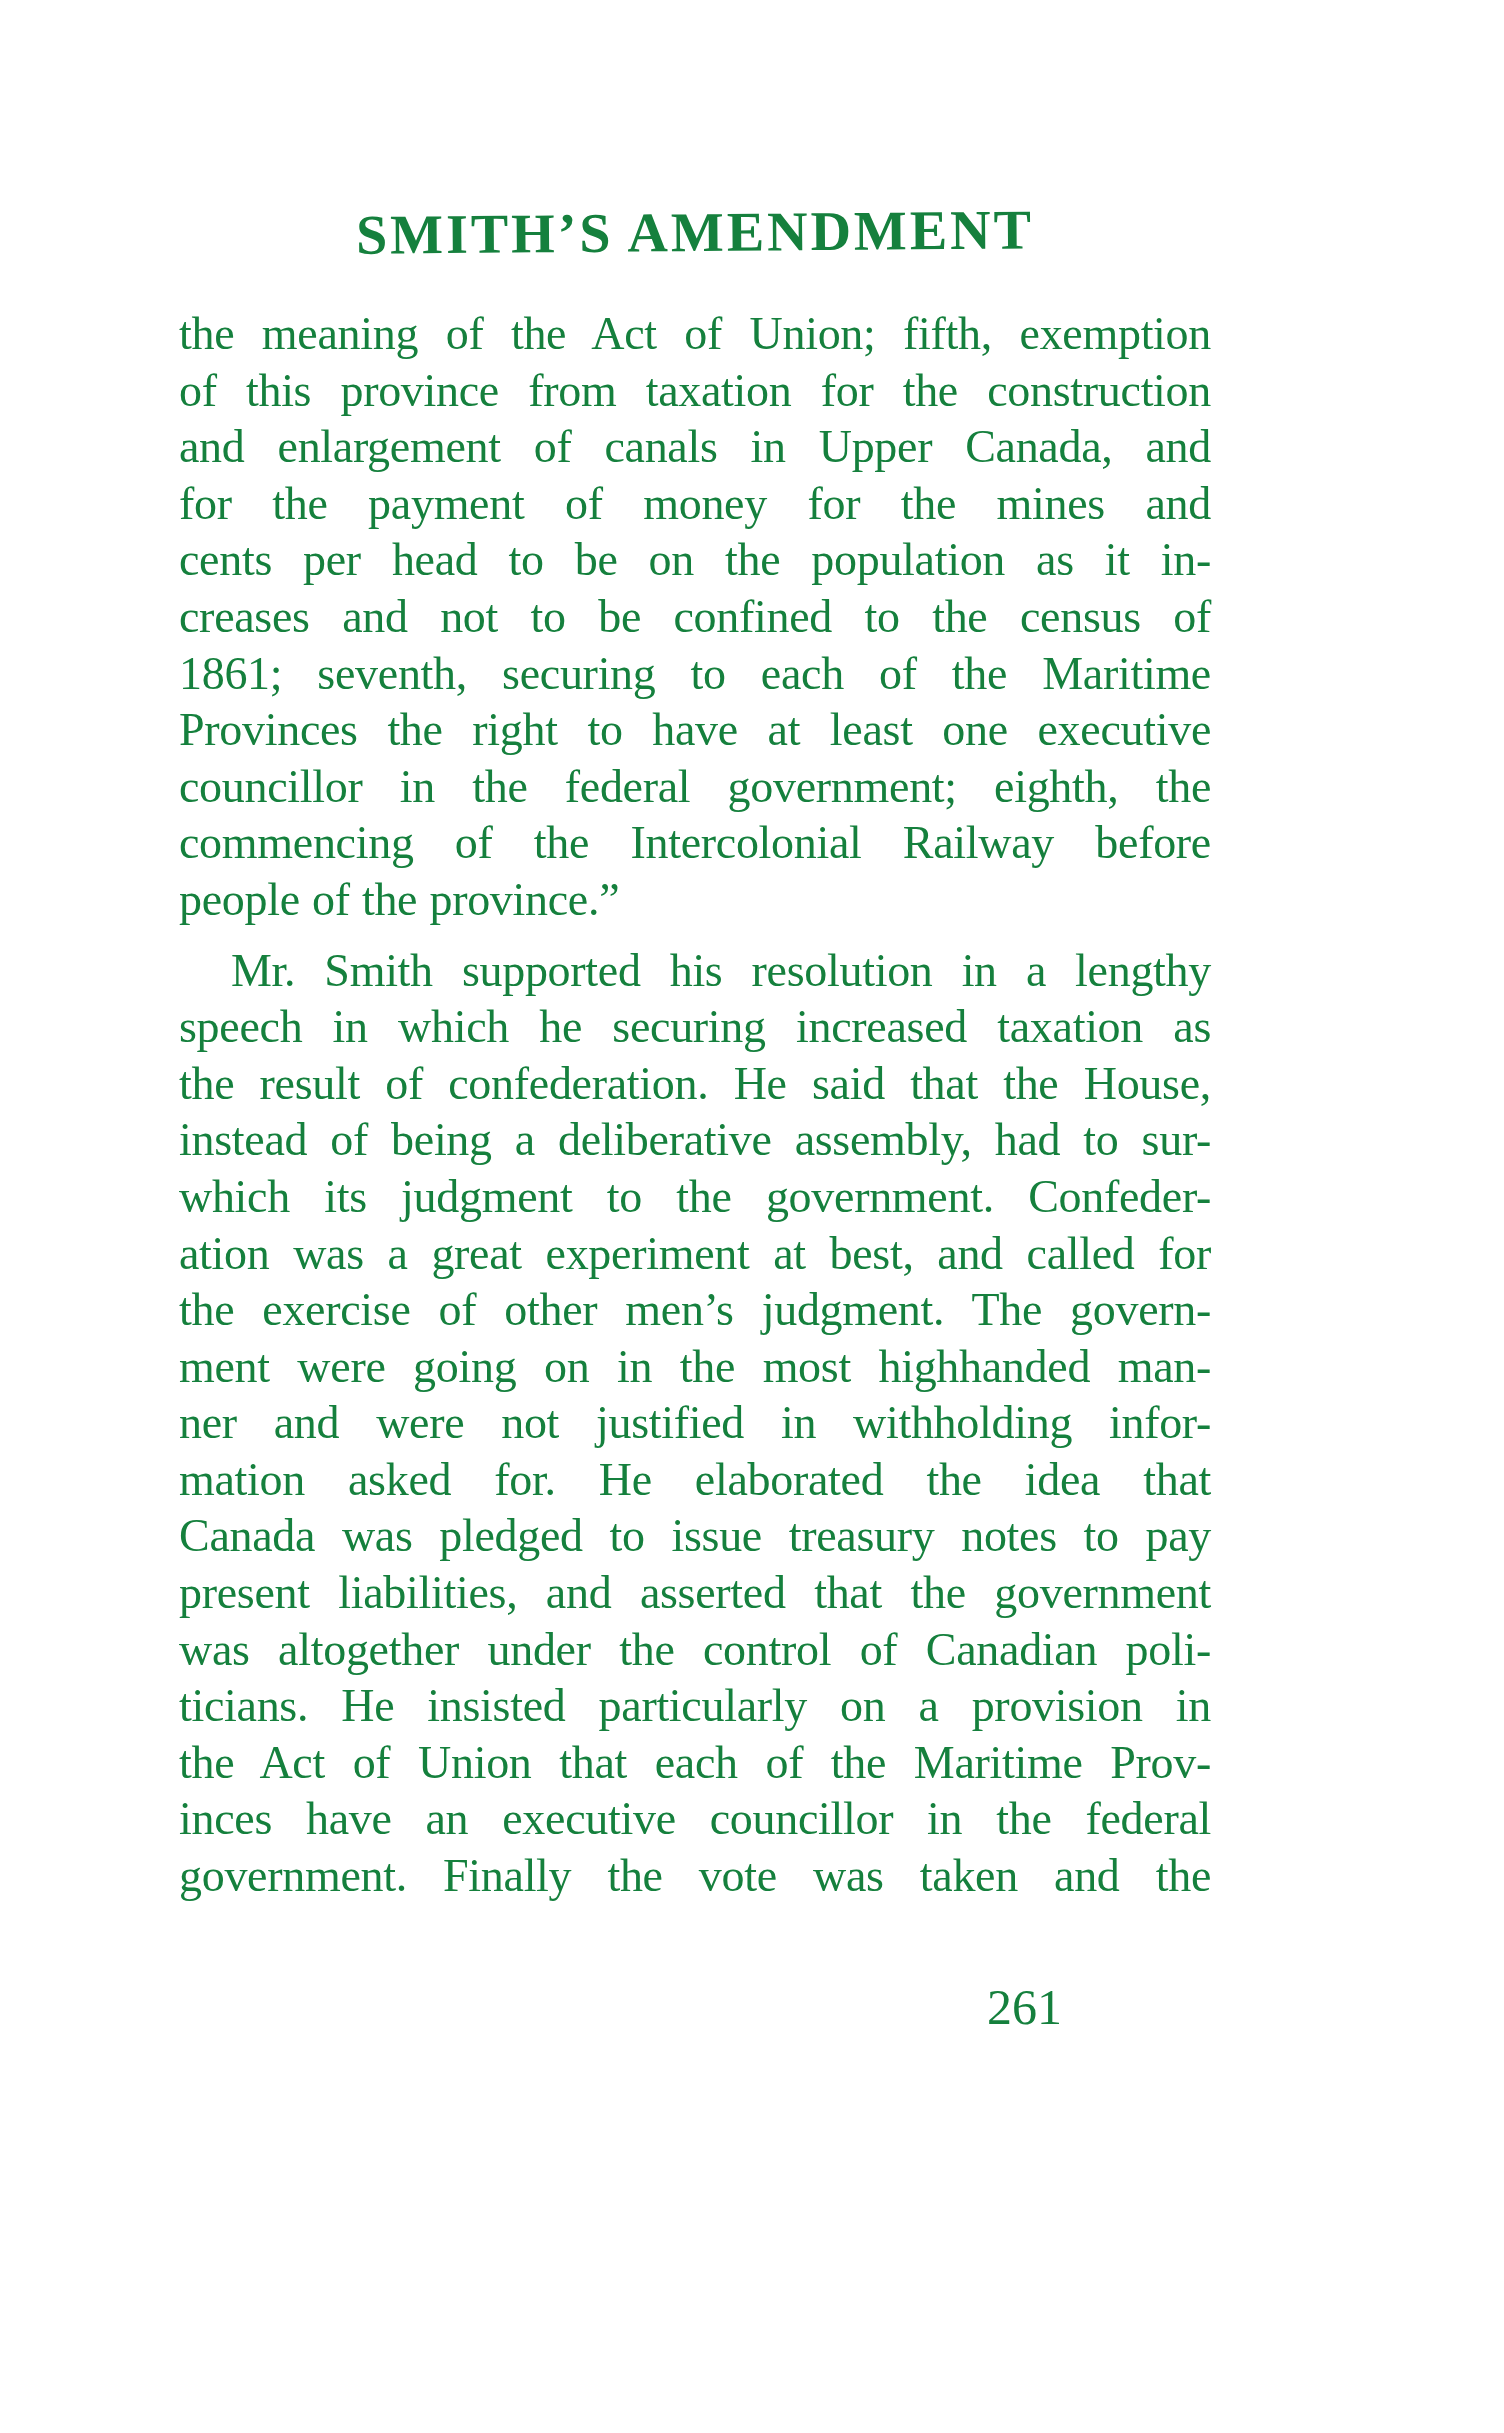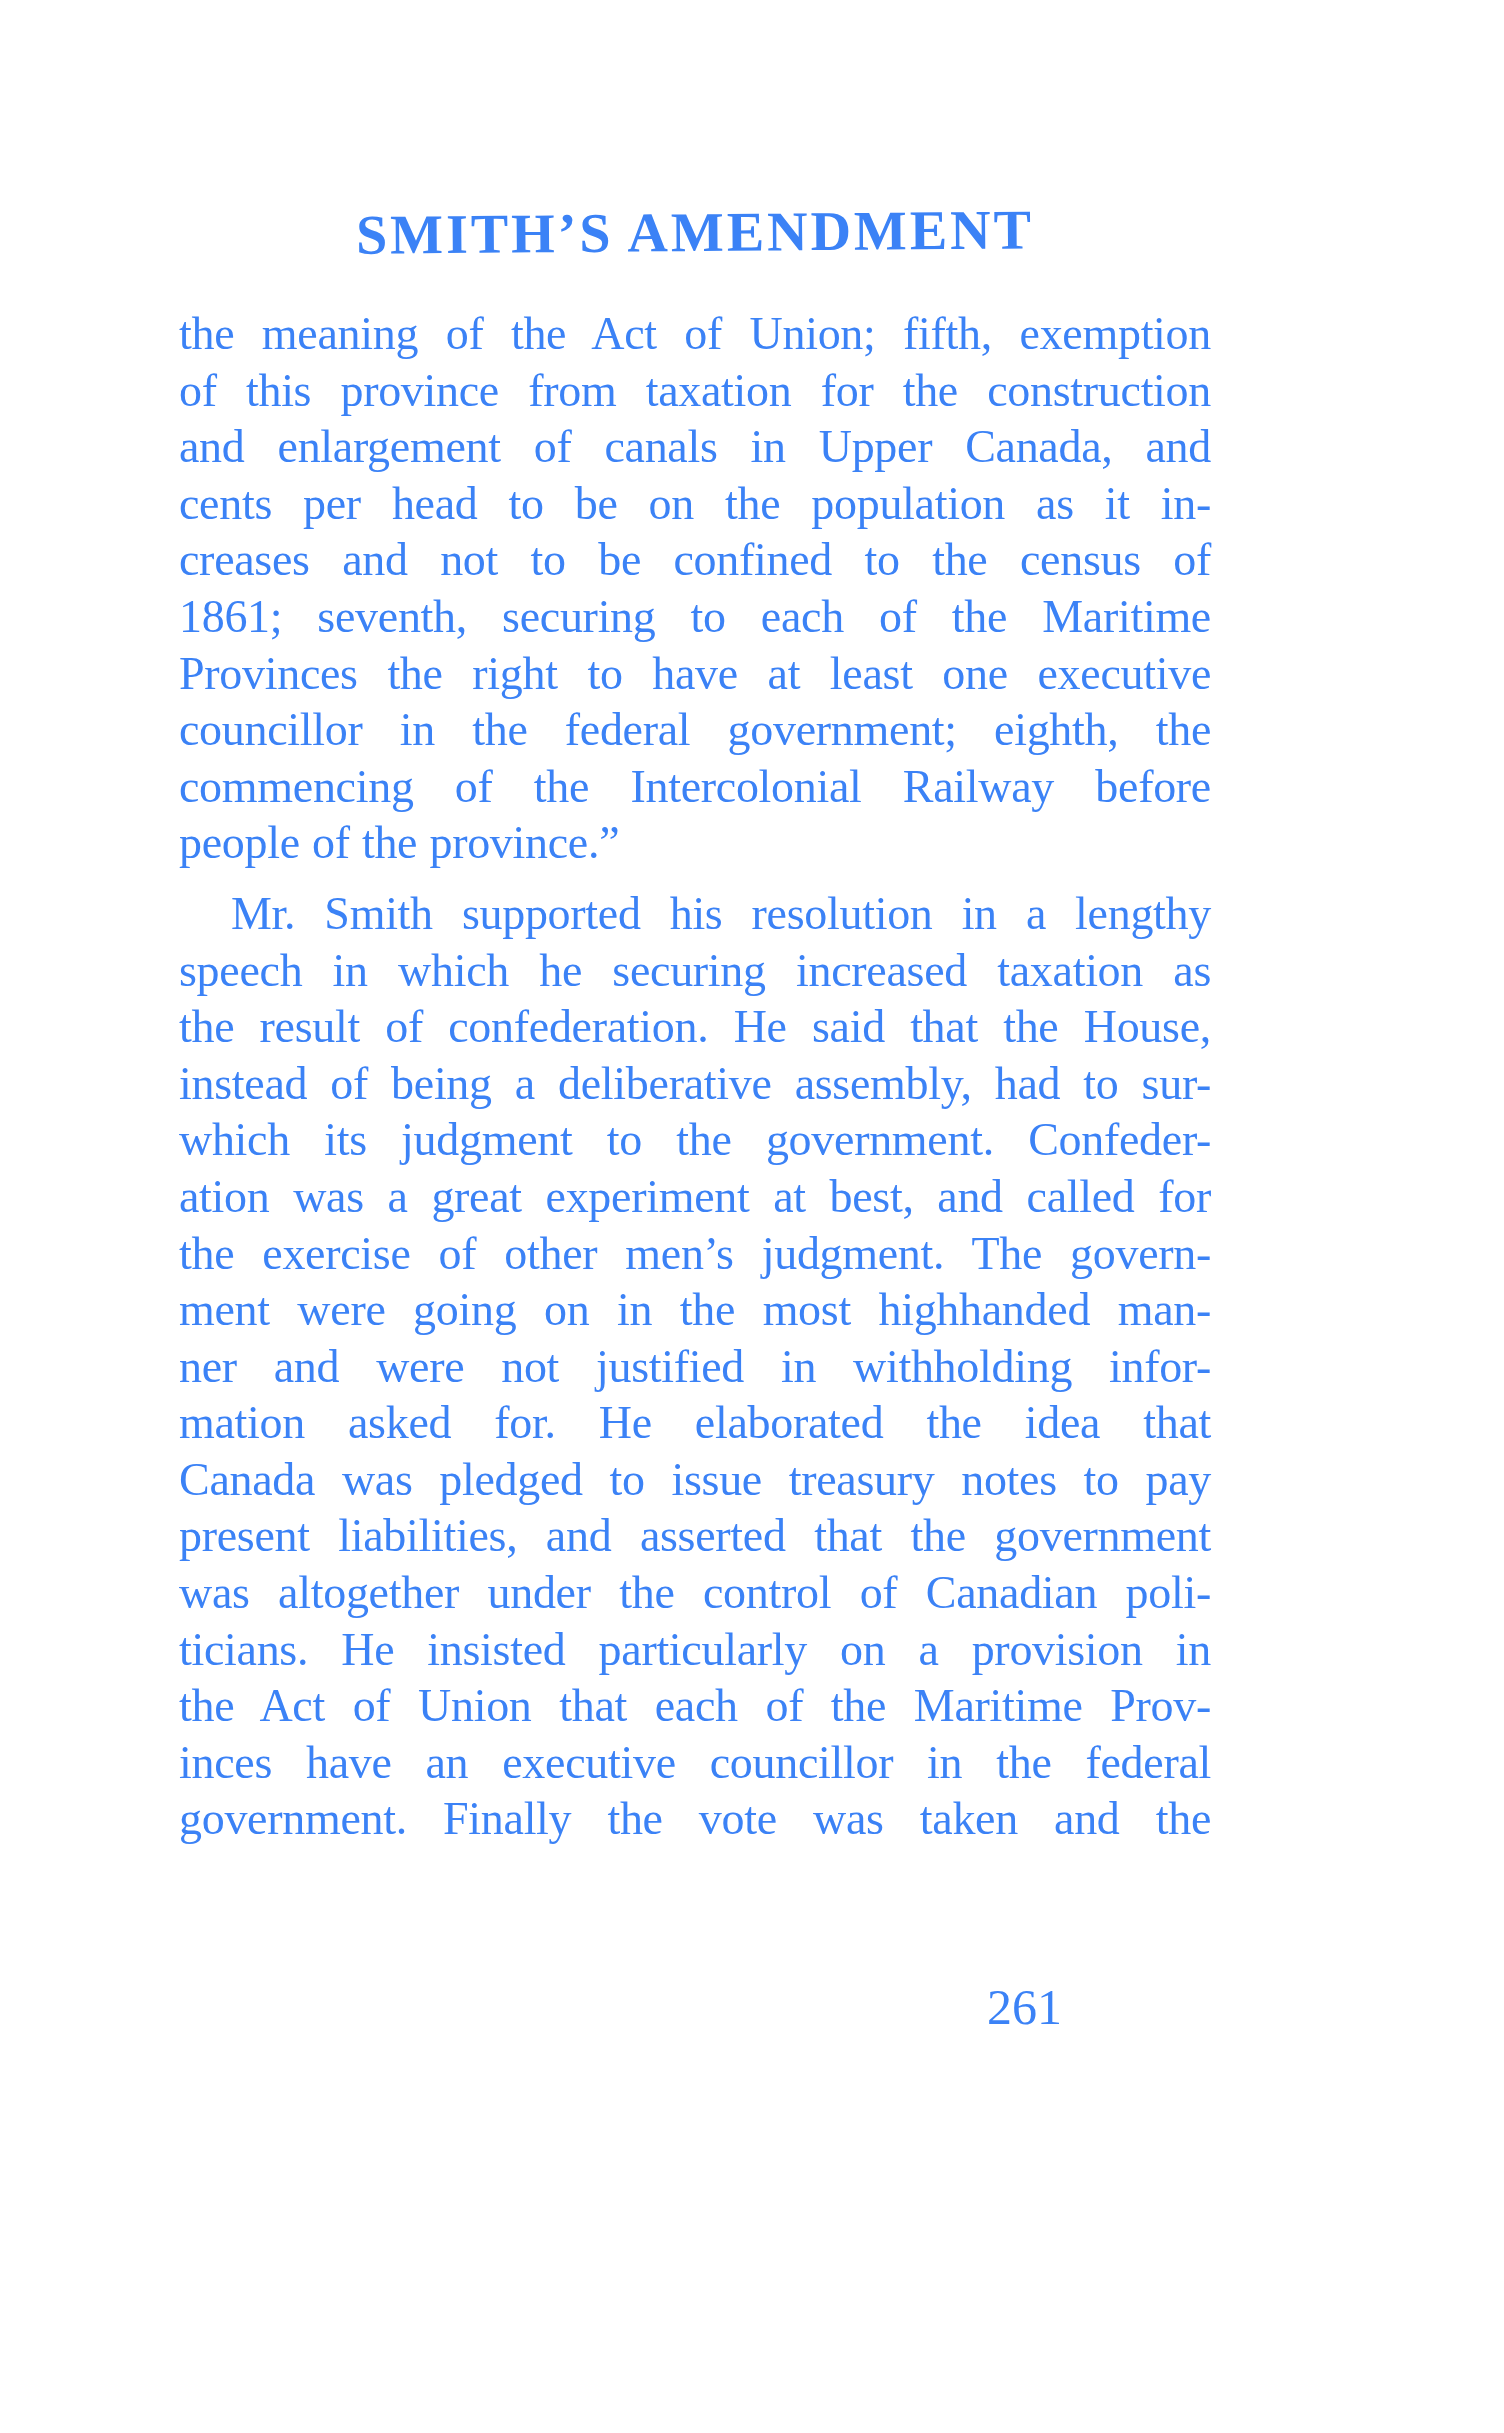--- a/index.html
+++ b/index.html
@@ -5,21 +5,21 @@
   html, body {
     margin: 0;
     padding: 0;
     background: #ffffff;
   }
   .page {
     position: relative;
     width: 1504px;
     height: 2433px;
     background: #ffffff;
-    color: #3b82f6;
+    color: #15803d;
     font-family: "Liberation Serif", "DejaVu Serif", serif;
     overflow: hidden;
   }
   .title {
     position: absolute;
     left: 165px;
     top: 204px;
     width: 1060px;
     margin: 0;
     text-align: center;
@@ -70,20 +70,21 @@
 <div class="page">
 
   <h1 class="title">SMITH’S AMENDMENT</h1>
 
   <div class="body-text">
 
     <div class="para">
       <div class="ln j">the meaning of the Act of Union; fifth, exemption</div>
       <div class="ln j">of this province from taxation for the construction</div>
       <div class="ln j">and enlargement of canals in Upper Canada, and</div>
+      <div class="ln j">for the payment of money for the mines and</div>
       <div class="ln j">cents per head to be on the population as it in-</div>
       <div class="ln j">creases and not to be confined to the census of</div>
       <div class="ln j">1861; seventh, securing to each of the Maritime</div>
       <div class="ln j">Provinces the right to have at least one executive</div>
       <div class="ln j">councillor in the federal government; eighth, the</div>
       <div class="ln j">commencing of the Intercolonial Railway before</div>
       <div class="ln">people of the province.”</div>
     </div>
 
     <div class="para">

